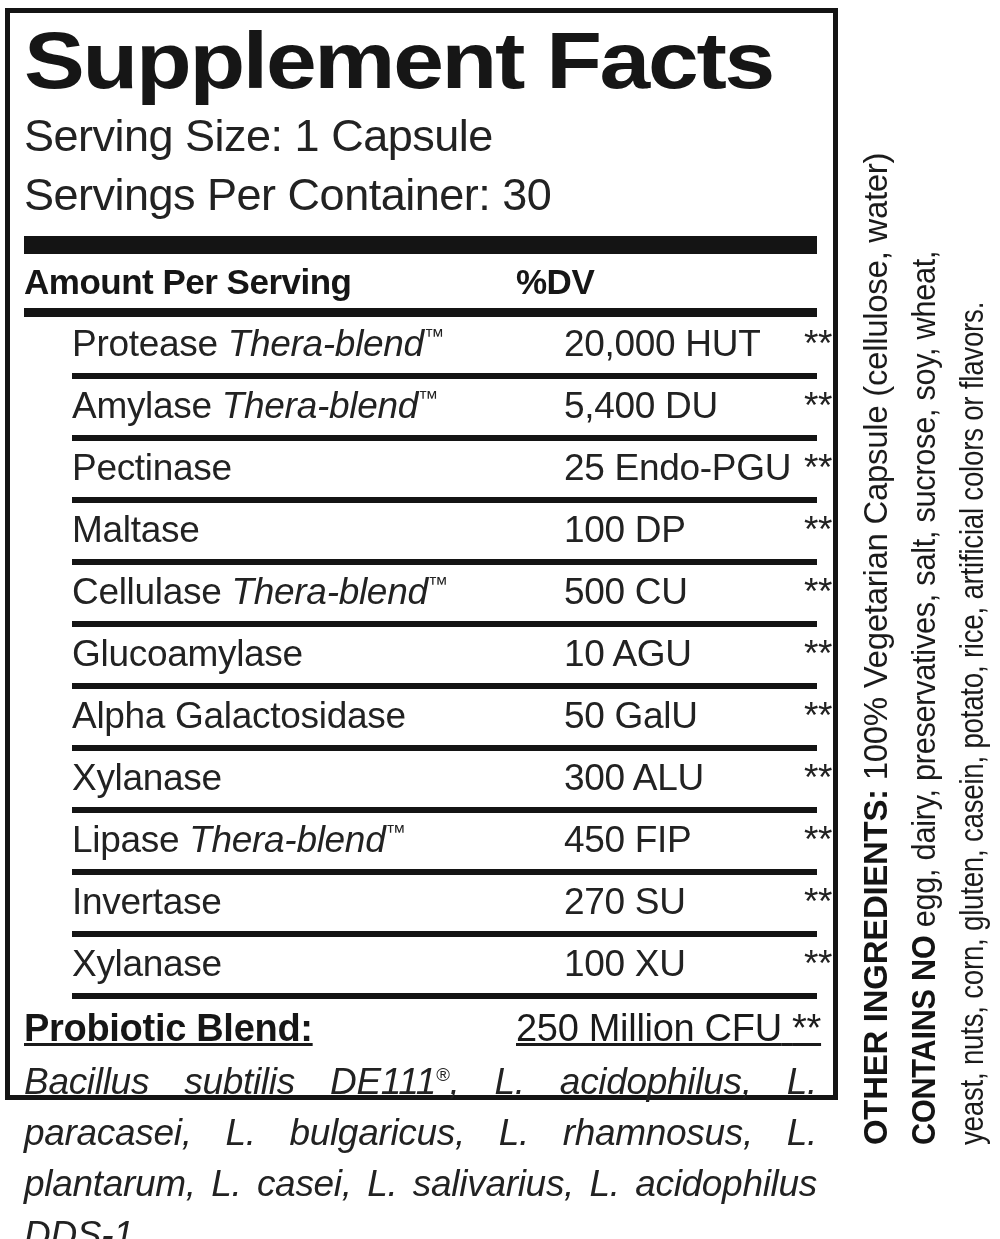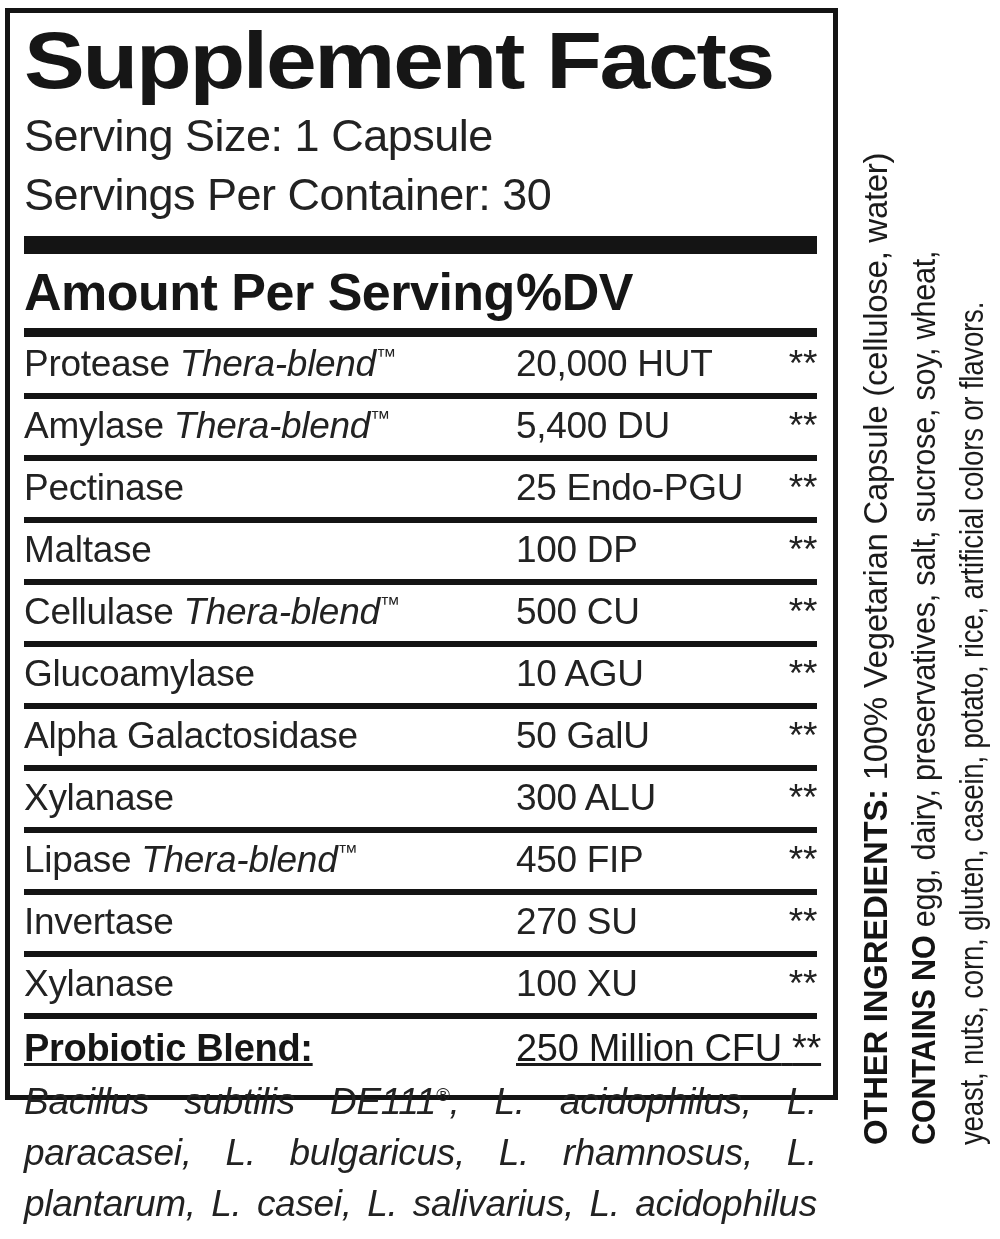--- a/index.html
+++ b/index.html
@@ -18,27 +18,27 @@
     color:#161616; margin-bottom:8px;
   }
 
   .serving-line { font-size:45px; line-height:1.3; color:#222; letter-spacing:-0.5px; }
 
   .bar-thick { height:18px; background:#141414; margin-top:12px; }
 
   .hdr-row {
     display:grid; grid-template-columns:492px 240px 1fr; align-items:baseline;
     padding:8px 0 6px; border-bottom:9px solid #141414;
-    font-weight:bold; font-size:52px; letter-spacing:-0.5px; color:#161616;
+    font-weight:bold; font-size:35px; letter-spacing:-0.5px; color:#161616;
   }
 
   .row {
     display:grid; grid-template-columns:492px 240px 1fr; align-items:baseline;
     padding:6px 0 8px; border-bottom:6px solid #141414;
-    font-size:37px; letter-spacing:-0.3px; color:#222;
+    font-size:37px; letter-spacing:-0.3px; color:#222;margin-left:48px;
   }
   .row .dv, .hdr-row .dv { text-align:right; }
   .row .thera { font-style:italic; }
   .row sup { font-size:0.55em; vertical-align:super; }
 
   .prob-row {
     display:grid; grid-template-columns:492px 300px 1fr; align-items:baseline;
     padding:8px 0 2px; font-size:38px; letter-spacing:-0.3px;text-decoration:underline;
   }
   .prob-row .pname { font-weight:bold; color:#161616; }

